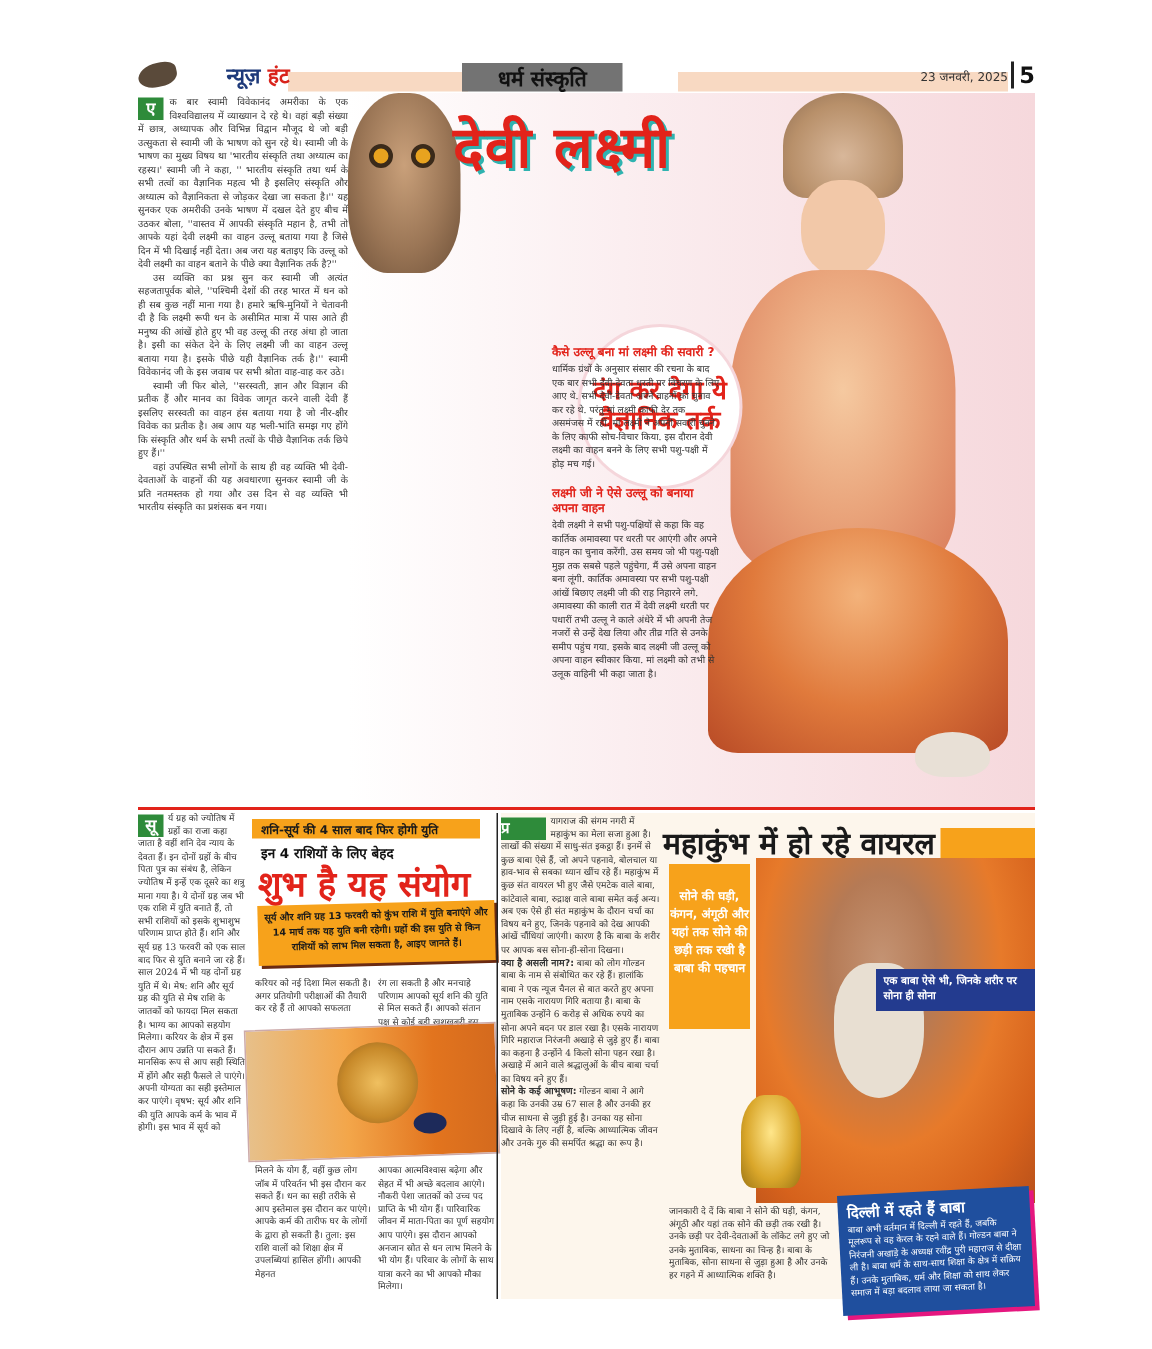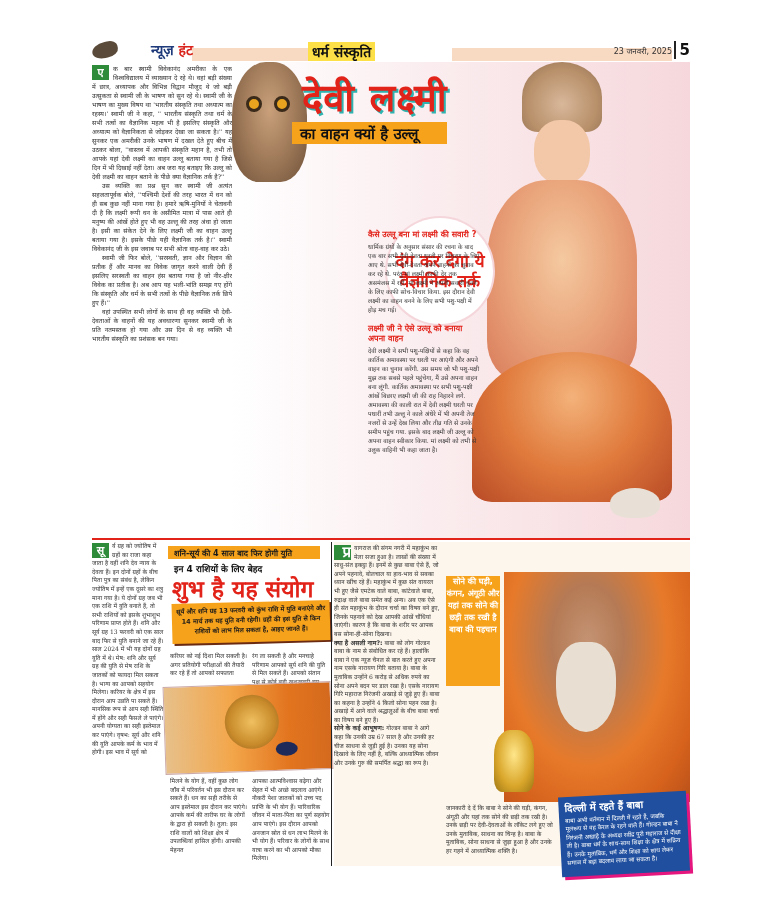--- a/index.html
+++ b/index.html
@@ -6,21 +6,21 @@
   body { width:768px; height:899px; background:#ffffff; font-family:"DejaVu Sans", sans-serif; position:relative; overflow:hidden; color:#222; }
   .page { position:absolute; left:92px; top:34px; width:598px; height:832px; }
 
   
   .header { position:absolute; left:0; top:6px; width:598px; height:22px; display:flex; align-items:center; }
   .hdr-band { position:absolute; top:8px; height:13px; background:#f8d9c2; }
   .logo { position:absolute; left:0; top:0; display:flex; align-items:center; gap:3px; }
   .logo-bird { width:26px; height:16px; background:#5a4a3a; border-radius:60% 40% 50% 50%; transform:rotate(-12deg); }
   .logo-text { font-weight:bold; font-size:14px; color:#1e3a7a;margin-left:30px; }
   .logo-text .hunt { color:#d9231b; }
-  .section { position:absolute; left:216px; top:2px; font-size:14px; font-weight:bold; color:#111; background:#fde047; padding:0 4px; }
+  .section { position:absolute; left:216px; top:2px; font-size:14px; font-weight:bold; color:#111; background:#737373; padding:0 24px; }
   .date { position:absolute; right:18px; top:5px; font-size:8px; color:#333;text-align:right; }
   .pagenum { position:absolute; right:0; top:1px; font-size:15px; font-weight:bold; border-left:2px solid #222; padding-left:4px; color:#111; }
 
   
   .col-left { position:absolute; left:0; top:30px; width:140px; height:474px; font-family:"DejaVu Serif", serif; font-size:6.3px; line-height:9px; color:#333; text-align:justify; }
   .dropcap { float:left; width:17px; height:15px; background:#2e8b3a; color:#fff; font-weight:bold; font-size:11px; text-align:center; line-height:15px; margin:1px 4px 0 0; font-family:"DejaVu Sans", sans-serif; }
   .col-left p { margin-bottom:0; text-indent:10px; }
   .col-left p:first-of-type { text-indent:0; }
 
   .vline { position:absolute; background:#222; }
@@ -60,25 +60,25 @@
   .b-col3 { position:absolute; left:160px; top:110px; width:78px; font-family:"DejaVu Serif", serif; font-size:6px; line-height:8.6px; color:#333; }
   .gods-img { position:absolute; left:72px; top:142px; width:168px; height:88px; background:linear-gradient(90deg, #e7c08a 0%, #f3a64a 40%, #e2741e 75%, #d46a1e 100%); transform:rotate(-2deg); border:1px solid #caa; }
   .zodiac { position:absolute; left:60px; top:10px; width:54px; height:54px; border-radius:50%; background:radial-gradient(circle, #f0c060 0%, #c88a2a 60%, #8a5a1e 100%); }
   .crow { position:absolute; left:110px; top:58px; width:22px; height:14px; background:#1d2a5a; border-radius:50%; }
   .b-col4 { position:absolute; left:160px; top:235px; width:78px; font-family:"DejaVu Serif", serif; font-size:6px; line-height:8.6px; color:#333; }
   .b-col5 { position:absolute; left:78px; top:235px; width:78px; font-family:"DejaVu Serif", serif; font-size:6px; line-height:8.6px; color:#333; }
 
   
   .b-right { position:absolute; left:242px; top:508px; width:356px; height:324px; background:#fdf6ec; }
   .br-text { position:absolute; left:0; top:2px; width:106px; font-family:"DejaVu Serif", serif; font-size:6px; line-height:8.6px; color:#333; }
-  .dropcap-pra { float:left; width:17px; height:15px; background:#2e8b3a; color:#fff; font-weight:bold; font-size:15px; text-align:right; line-height:15px; margin:1px 3px 0 0; font-family:"DejaVu Sans", sans-serif; }
+  .dropcap-pra { float:left; width:30px; height:15px; background:#2e8b3a; color:#fff; font-weight:bold; font-size:10px; text-align:left; line-height:15px; margin:1px 3px 0 0; font-family:"DejaVu Sans", sans-serif; }
   .br-text b { font-family:"DejaVu Sans", sans-serif; font-size:6.3px; }
   .mk-head { position:absolute; left:108px; top:10px; width:248px; height:22px; background:#f7a21b; }
   .mk-head span { position:absolute; left:0; top:-4px; font-size:20px; font-weight:bold; color:#1a1a1a; white-space:nowrap; background:#fdf6ec; padding-right:4px; }
-  .mk-orange { position:absolute; left:112px; top:34px; width:54px; height:110px; background:#f7a21b; color:#fff; font-weight:bold; font-size:8px; line-height:12px; text-align:center; padding-top:0; }
+  .mk-orange { position:absolute; left:112px; top:34px; width:54px; height:110px; background:#f7a21b; color:#fff; font-weight:bold; font-size:8px; line-height:12px; text-align:center; padding-top:16px; }
   .baba-img { position:absolute; left:170px; top:30px; width:186px; height:230px; background:radial-gradient(ellipse at 45% 30%, #c49373 0%, #b57a55 25%, #e77a2a 55%, #d6621c 80%, #b8501a 100%); }
   .baba-beard { position:absolute; left:52px; top:70px; width:60px; height:90px; background:#e8dfd2; border-radius:40% 40% 50% 50%; }
   .golden-title { position:absolute; left:112px; top:150px; font-size:26px; font-weight:bold; color:#f7a21b; text-shadow:1px 1px 0 #9a5c10; letter-spacing:2px; }
   .buddha { position:absolute; left:160px; top:188px; width:40px; height:62px; background:radial-gradient(ellipse at 50% 40%, #ffe68a 0%, #d9a62a 60%, #9a7414 100%); border-radius:40% 40% 20% 20%; }
   .blue-caption { position:absolute; left:250px; top:104px; width:106px; height:28px; background:#233b8f; color:#fff; font-weight:bold; font-size:7px; line-height:10px; padding:3px 5px; }
   .br-text2 { position:absolute; left:112px; top:262px; width:110px; font-family:"DejaVu Serif", serif; font-size:6px; line-height:8.6px; color:#333; }
   .blue-box { position:absolute; left:226px; top:252px; width:128px; height:80px; background:#1f4f9e; color:#fff; padding:4px 6px; transform:rotate(-3deg); box-shadow:3px 3px 0 #e5177f; }
   .blue-box h4 { font-size:10px; font-weight:bold; margin-bottom:2px; }
   .blue-box p { font-size:6px; line-height:8.4px; }
 </style>
@@ -108,21 +108,20 @@
     <p>स्वामी जी फिर बोले, ''सरस्वती, ज्ञान और विज्ञान की प्रतीक हैं और मानव का विवेक जागृत करने वाली देवी हैं इसलिए सरस्वती का वाहन हंस बताया गया है जो नीर-क्षीर विवेक का प्रतीक है। अब आप यह भली-भांति समझ गए होंगे कि संस्कृति और धर्म के सभी तत्वों के पीछे वैज्ञानिक तर्क छिपे हुए हैं।''</p>
     <p>वहां उपस्थित सभी लोगों के साथ ही वह व्यक्ति भी देवी-देवताओं के वाहनों की यह अवधारणा सुनकर स्वामी जी के प्रति नतमस्तक हो गया और उस दिन से वह व्यक्ति भी भारतीय संस्कृति का प्रशंसक बन गया।</p>
   </div>
 
   <div class="hero">
     <div class="owl">
       <div class="owl-eye" style="left:14px;"></div>
       <div class="owl-eye" style="left:42px;"></div>
     </div>
     <div class="title-main">देवी लक्ष्मी</div>
-    <div class="title-sub">का वाहन क्यों है उल्लू</div>
 
     <div class="goddess">
       <div class="crown"></div>
       <div class="face"></div>
       <div class="body-g"></div>
       <div class="skirt"></div>
       <div class="shell"></div>
     </div>
 
     <div class="circle-callout">
@@ -162,24 +161,28 @@
 
   <div class="b-right">
     <div class="br-text">
       <span class="dropcap-pra">प्र</span>
       <span>यागराज की संगम नगरी में महाकुंभ का मेला सजा हुआ है। लाखों की संख्या में साधु-संत इकट्ठा हैं। इनमें से कुछ बाबा ऐसे हैं, जो अपने पहनावे, बोलचाल या हाव-भाव से सबका ध्यान खींच रहे हैं। महाकुंभ में कुछ संत वायरल भी हुए जैसे एमटेक वाले बाबा, कांटेवाले बाबा, रुद्राक्ष वाले बाबा समेत कई अन्य। अब एक ऐसे ही संत महाकुंभ के दौरान चर्चा का विषय बने हुए, जिनके पहनावे को देख आपकी आंखें चौंधियां जाएंगी। कारण है कि बाबा के शरीर पर आपक बस सोना-ही-सोना दिखना।</span><br>
       <b>क्या है असली नाम?:</b>
       <span>बाबा को लोग गोल्डन बाबा के नाम से संबोधित कर रहे हैं। हालांकि बाबा ने एक न्यूज चैनल से बात करते हुए अपना नाम एसके नारायण गिरि बताया है। बाबा के मुताबिक उन्होंने 6 करोड़ से अधिक रुपये का सोना अपने बदन पर डाल रखा है। एसके नारायण गिरि महाराज निरंजनी अखाड़े से जुड़े हुए हैं। बाबा का कहना है उन्होंने 4 किलो सोना पहन रखा है। अखाड़े में आने वाले श्रद्धालुओं के बीच बाबा चर्चा का विषय बने हुए हैं।</span><br>
       <b>सोने के कई आभूषण:</b>
       <span>गोल्डन बाबा ने आगे कहा कि उनकी उम्र 67 साल है और उनकी हर चीज साधना से जुड़ी हुई है। उनका यह सोना दिखावे के लिए नहीं है, बल्कि आध्यात्मिक जीवन और उनके गुरु की समर्पित श्रद्धा का रूप है।</span>
     </div>
+    <div class="mk-head">
+      <span>महाकुंभ में हो रहे वायरल</span>
+    </div>
     <div class="baba-img">
       <div class="baba-beard"></div>
     </div>
     <div class="mk-orange">सोने की घड़ी, कंगन, अंगूठी और यहां तक सोने की छड़ी तक रखी है बाबा की पहचान</div>
+    <div class="blue-caption">एक बाबा ऐसे भी, जिनके शरीर पर सोना ही सोना</div>
     <div class="buddha"></div>
     <div class="br-text2">जानकारी दे दें कि बाबा ने सोने की घड़ी, कंगन, अंगूठी और यहां तक सोने की छड़ी तक रखी है। उनके छड़ी पर देवी-देवताओं के लॉकेट लगे हुए जो उनके मुताबिक, साधना का चिन्ह है। बाबा के मुताबिक, सोना साधना से जुड़ा हुआ है और उनके हर गहने में आध्यात्मिक शक्ति है।</div>
     <div class="blue-box">
       <h4>दिल्ली में रहते हैं बाबा</h4>
       <p>बाबा अभी वर्तमान में दिल्ली में रहते हैं, जबकि मूलरूप से वह केरल के रहने वाले हैं। गोल्डन बाबा ने निरंजनी अखाड़े के अध्यक्ष रवींद्र पुरी महाराज से दीक्षा ली है। बाबा धर्म के साथ-साथ शिक्षा के क्षेत्र में सक्रिय हैं। उनके मुताबिक, धर्म और शिक्षा को साथ लेकर समाज में बड़ा बदलाव लाया जा सकता है।</p>
     </div>
   </div>
 
 </div>
 

